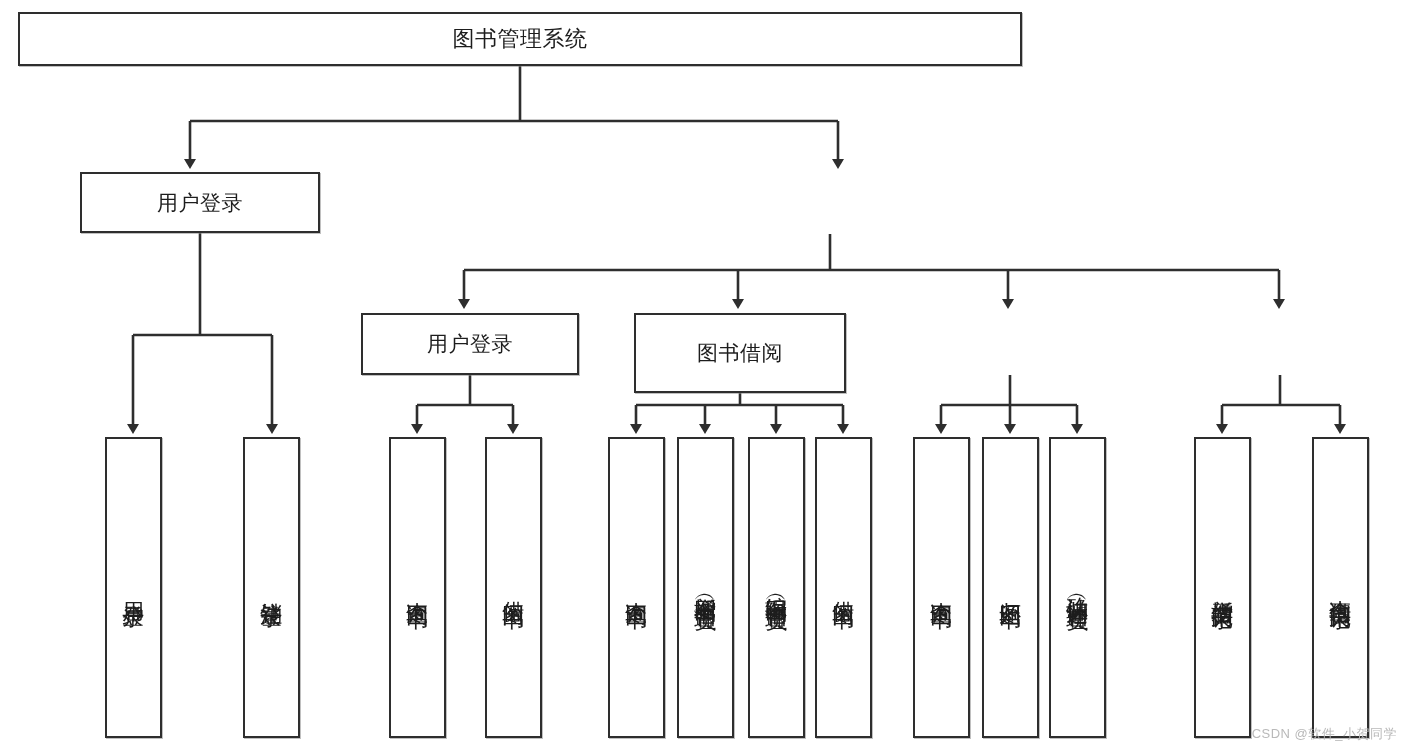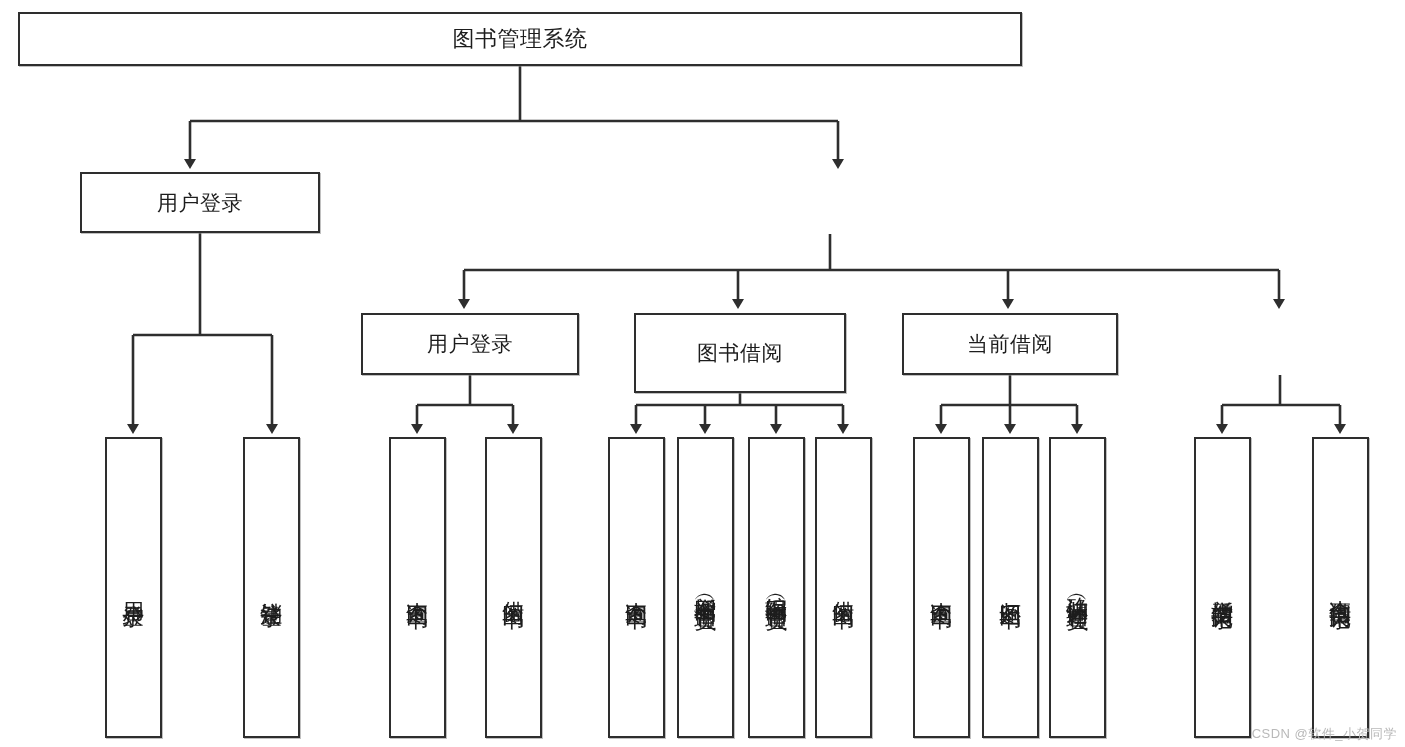--- a/index.html
+++ b/index.html
@@ -126,23 +126,20 @@
   <div class="node" style="left:80px; top:172px; width:240px; height:61px;">
     <span class="lbl">用户登录</span>
   </div>
 
   <div class="node" style="left:361px; top:313px; width:218px; height:62px;">
     <span class="lbl">用户登录</span>
   </div>
   <div class="node" style="left:634px; top:313px; width:212px; height:80px;">
     <span class="lbl">图书借阅</span>
   </div>
-  <div class="node" style="left:902px; top:313px; width:216px; height:62px;">
-    <span class="lbl">当前借阅</span>
-  </div>
 
   <div class="node vertical" style="left:105px; top:437px; width:57px; height:301px;">
     <span class="lbl">用户登录</span>
   </div>
   <div class="node vertical" style="left:243px; top:437px; width:57px; height:301px;">
     <span class="lbl">注销登录</span>
   </div>
 
   <div class="node vertical" style="left:389px; top:437px; width:57px; height:301px;">
     <span class="lbl">查询图书</span>

